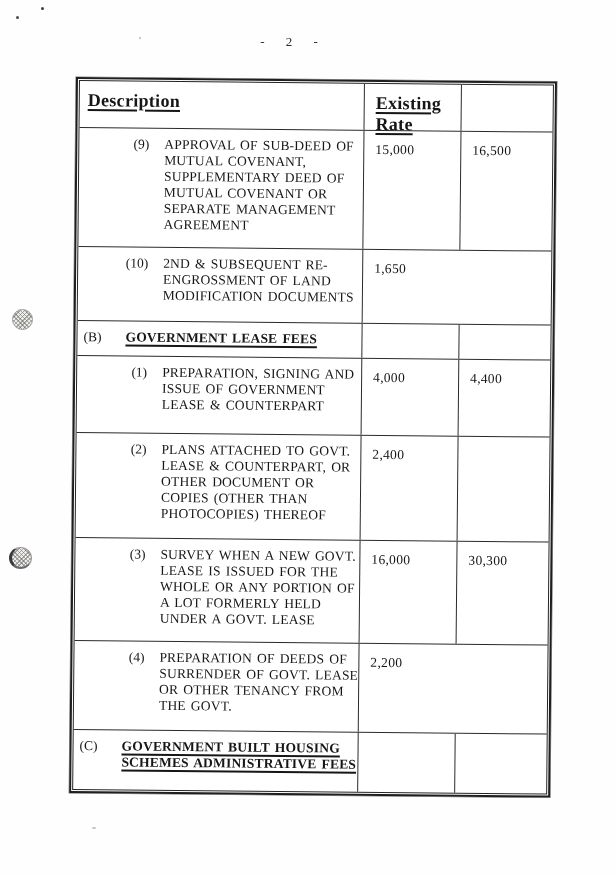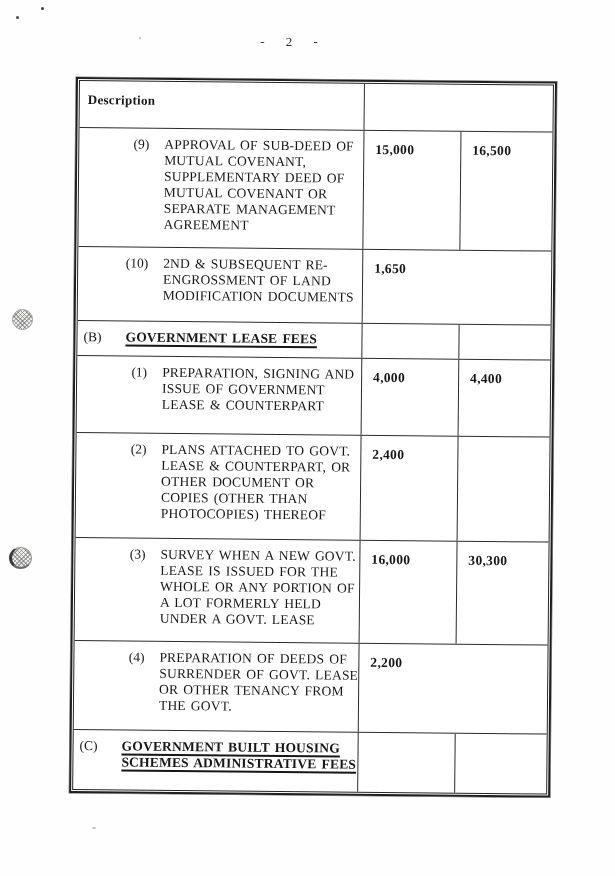--- a/index.html
+++ b/index.html
@@ -46,27 +46,27 @@
   .row{display:flex;border-bottom:1px solid #2a2a2a;box-sizing:border-box;}
   .table-inner .row:last-child{border-bottom:none;}
   .cell{border-right:1px solid #2a2a2a;box-sizing:border-box;}
   .desc-cell{width:285px;display:flex;align-items:flex-start;padding-top:8px;}
   .rate-cell{width:97px;padding:9px 0 0 11px;}
   .rate-cell.last{width:91px;border-right:none;}
 
   .header-row{height:47px;}
   .header-row .desc-cell{display:block;padding-left:8px;padding-top:9px;}
   .hdr{
-    font-weight:bold;font-size:13px;letter-spacing:0.3px;
-    text-decoration-thickness:1.5px;text-underline-offset:3px;
+    font-weight:bold;font-size:18px;letter-spacing:0.3px;
+    text-decoration:underline;text-decoration-thickness:1.5px;text-underline-offset:3px;
   }
 
   .num{flex:none;width:70px;text-align:right;font-size:13.5px;line-height:16px;}
   .desc{width:200px;margin-left:15px;font-size:13.5px;line-height:16px;letter-spacing:0.2px;word-spacing:1.5px;}
-  .rate{font-size:13.5px;letter-spacing:0.3px;font-weight:bold;}
+  .rate{font-size:13.5px;letter-spacing:0.3px;}
 
   .section-row .num{width:36px;text-align:left;padding-left:6px;}
   .section-row .desc{
     width:238px;margin-left:6px;font-weight:bold;
     text-decoration:underline;text-decoration-thickness:1.5px;text-underline-offset:3px;
   }
 </style>
 </head>
 <body>
 
@@ -82,20 +82,23 @@
   <div class="punch p1"></div>
   <div class="punch p2"></div>
 
   <div class="page-number">- 2 -</div>
 
   <div class="table-outer">
     <div class="table-inner">
       <div class="row header-row">
         <div class="cell desc-cell">
           <span class="hdr">Description</span>
+        </div>
+        <div class="cell rate-cell">
+          <span class="hdr">Existing Rate</span>
         </div>
       </div>
       <div id="rows-container">
           <div class="row item-row" style="height: 119px;">
             <div class="cell desc-cell">
               <span class="num">(9)</span>
               <span class="desc">APPROVAL OF SUB-DEED OF MUTUAL COVENANT, SUPPLEMENTARY DEED OF MUTUAL COVENANT OR SEPARATE MANAGEMENT AGREEMENT</span>
             </div>
             <div class="cell rate-cell"><span class="rate">15,000</span></div>
             <div class="cell rate-cell last"><span class="rate">16,500</span></div>

